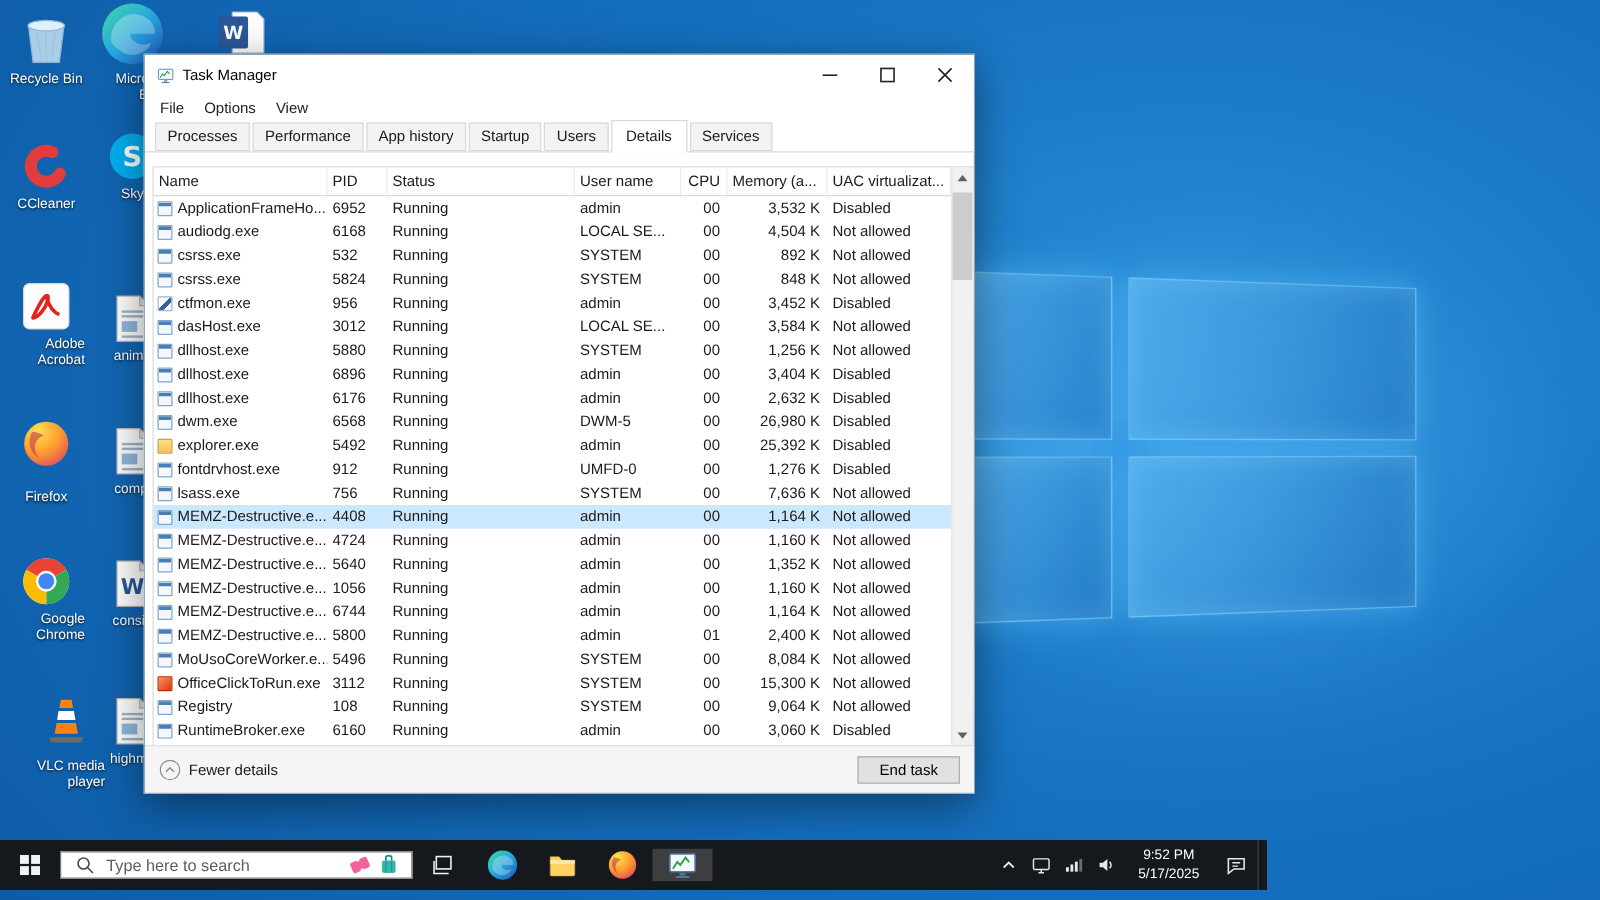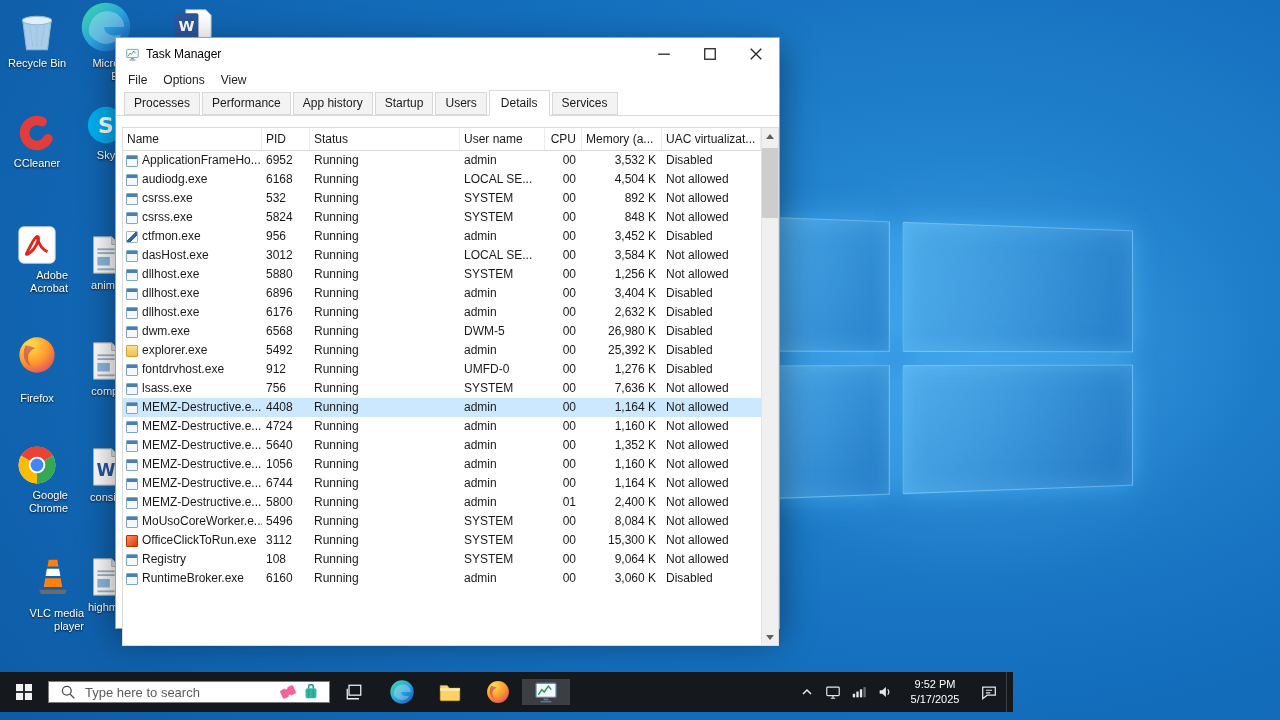--- a/index.html
+++ b/index.html
@@ -23,34 +23,34 @@
   .desk-icon .ic{display:flex;align-items:center;justify-content:center}
   .desk-icon .ic svg{width:100%;height:100%}
   .desk-icon .lbl{font-size:11px;color:#fff;text-shadow:0 1px 2px rgba(0,0,0,.85);text-align:right;line-height:1.18}
 
   .ibox{display:inline-flex;align-items:center;justify-content:center}
   .ibox svg{width:100%;height:100%}
   .i14{width:14px;height:14px}.i15{width:15px;height:15px}.i16{width:16px;height:16px}
   .i18{width:18px;height:18px}.i20{width:20px;height:20px}.i24{width:24px;height:24px}.i26{width:26px;height:26px}
 
   
-  #tm-window{position:absolute;left:115px;top:37px;width:665px;height:592px;background:#fff;z-index:10;
+  #tm-window{position:absolute;left:115px;top:43px;width:665px;height:592px;background:#fff;z-index:10;
     border:1px solid #8ea4b8;box-shadow:0 10px 34px rgba(0,0,0,.45);font-size:12px;color:#1a1a1a}
   .titlebar{position:absolute;left:0;top:0;right:0;height:32px;display:flex;align-items:center;padding-left:9px;background:#fff}
   .titlebar .title{margin-left:6px;font-size:12px;color:#000}
   .winbtns{margin-left:auto;display:flex;height:100%}
   .wb{width:46px;height:100%;display:flex;align-items:center;justify-content:center}
   .menubar{position:absolute;left:0;top:32px;right:0;height:20px;display:flex;align-items:center;padding-left:4px;background:#fff}
   .menu-item{padding:2px 8px;font-size:12px;color:#222}
   .tabstrip{position:absolute;left:0;top:52px;right:0;height:26px;display:flex;align-items:flex-end;padding-left:8px;
     background:#fff;border-bottom:1px solid #d9d9d9}
   .tab{border:1px solid #d9d9d9;background:#f3f3f3;padding:3px 9px 4px;font-size:12px;margin-right:2px;white-space:nowrap}
   .tab.active{background:#fff;padding:5px 11px 5px;margin-bottom:-1px;border-bottom:1px solid #fff;z-index:2}
 
-  .tablewrap{position:absolute;left:6px;top:89px;width:657px;height:519px;border:1px solid #dcdcdc;background:#fff;overflow:hidden}
+  .tablewrap{position:absolute;left:6px;top:89px;width:657px;height:464px;border:1px solid #dcdcdc;background:#fff;overflow:hidden}
   .tm-grid{display:grid;grid-template-columns:139px 48px 150px 85px 37px 80px 1fr}
   .thead{height:23px;border-bottom:1px solid #d9d9d9;width:638px}
   .hc{font-size:12px;color:#1a1a1a;line-height:22px;padding-left:4px;border-right:1px solid #ececec;
     white-space:nowrap;overflow:hidden}
   .hc.h-cpu{text-align:right;padding-right:5px}
   .tbody{height:434px;overflow:hidden;width:638px}
   .tm-row{height:19px;line-height:19px}
   .tm-row.selected{background:#cce8ff}
   .cl{padding-left:4px;white-space:nowrap;overflow:hidden;font-size:12px;color:#1a1a1a}
   .cr{text-align:right;padding-right:6px;padding-left:0}
@@ -609,20 +609,32 @@
           </div>
         <div class="sthumb"></div>
         <div class="sarrow down">
             <span class="ibox" style="width:8px;height:8px">
               <svg viewBox="0 0 8 8">
                 <path d="M0 2 L4 7 L8 2 Z" fill="#606060"></path>
               </svg>
             </span>
           </div>
       </div>
+    </div>
+    <div class="tmfooter">
+      <div class="fewer">
+        <span class="ibox i18">
+            <svg viewBox="0 0 20 20">
+              <circle cx="10" cy="10" r="8.6" fill="none" stroke="#8a8a8a"></circle>
+              <path d="M6.5 11.5 L10 8 L13.5 11.5" fill="none" stroke="#8a8a8a" stroke-width="1.4"></path>
+            </svg>
+          </span>
+        <span>Fewer details</span>
+      </div>
+      <button class="endtask">End task</button>
     </div>
   </div>
 
 
   <div id="taskbar">
     <div class="tb-btn">
         <span class="ibox i16">
           <svg viewBox="0 0 18 18" fill="#f2f2f2">
             <rect x="0" y="0" width="8" height="8"></rect>
             <rect x="10" y="0" width="8" height="8"></rect>

